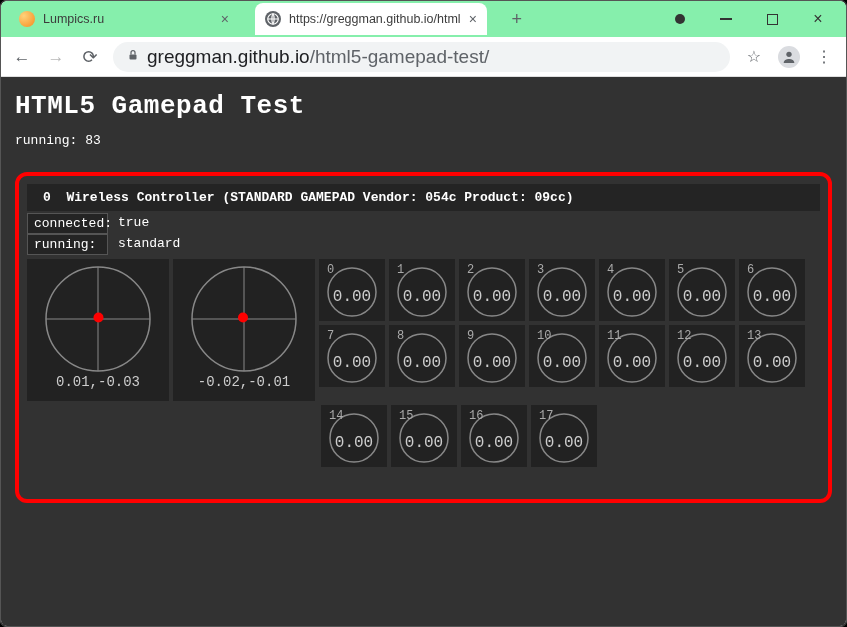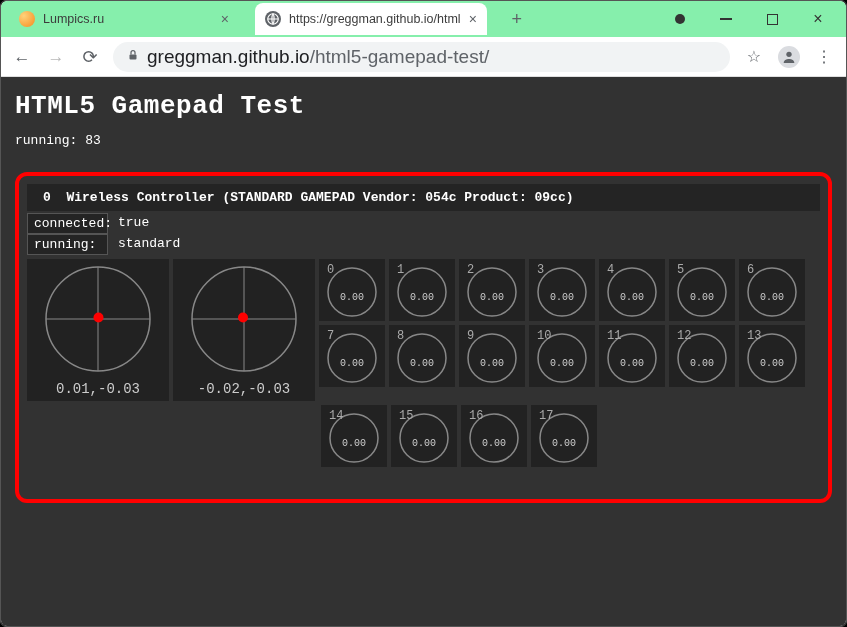--- a/index.html
+++ b/index.html
@@ -42,28 +42,28 @@
 
   .panel-outline { border: 4px solid #ff0000; border-radius: 12px; padding: 8px 8px 32px 8px; }
   .controller-header { background: #242424; padding: 6px 16px; font-size: 13px; font-weight: bold; margin-bottom: 2px; }
   .kv { display: flex; font-size: 13px; }
   .kv .k { border: 1px solid #555; background: #242424; padding: 2px 6px; width: 81px; }
   .kv .v { padding: 2px 10px; text-align: center; }
 
   .row { display: flex; gap: 4px; margin-top: 4px; }
   .axis-box { width: 142px; height: 142px; background: #222; position: relative; display:flex; flex-direction:column; align-items:center; justify-content:flex-start; }
   .axis-svg { width: 140px; height: 118px; }
-  .axis-val { position:absolute; bottom:4px; width:100%; text-align:center; font-size:14px; color:#ccc; }
+  .axis-val { position:absolute; bottom:11px; width:100%; text-align:center; font-size:14px; color:#ccc; }
 
   .btn-col { flex: 1; display: flex; flex-direction: column; gap: 4px; }
   .btn-row { display: flex; gap: 4px; }
   .btn-box { width: 66px; height: 62px; background: #222; position: relative; display:flex; align-items:center; justify-content:center; }
   .btn-box svg { position:absolute; top:4px; left:50%; transform:translateX(-50%); }
   .btn-idx { position:absolute; top:4px; left:8px; font-size:12px; color:#aaa; }
-  .btn-val { font-size:10px; color:#ccc; margin-top:14px; }
+  .btn-val { font-size:16px; color:#ccc; margin-top:14px; }
 
   .url-dim { color:#5f6368; }
   .url-main { color:#202124; }
 </style>
 </head>
 <body>
 
 <div class="window-frame">
 
   <div class="tabstrip">
@@ -151,21 +151,21 @@
           <div class="axis-val">0.01,-0.03</div>
         </div>
 
         <div class="axis-box">
           <svg class="axis-svg" viewBox="0 0 140 118">
             <circle cx="70" cy="60" r="52" fill="none" stroke="#888" stroke-width="1.5"></circle>
             <line x1="18" y1="60" x2="122" y2="60" stroke="#888" stroke-width="1"></line>
             <line x1="70" y1="8" x2="70" y2="112" stroke="#888" stroke-width="1"></line>
             <circle cx="69" cy="58.5" r="5" fill="#ff0000"></circle>
           </svg>
-          <div class="axis-val">-0.02,-0.03</div>
+          <div class="axis-val">-0.02,-0.01</div>
         </div>
 
         <div class="btn-col">
           <div class="btn-row" id="btn-row-0">
               <div class="btn-box">
                 <svg width="54" height="54" viewBox="0 0 54 54">
                   <circle cx="27" cy="29" r="24" fill="none" stroke="#888" stroke-width="1.5"></circle>
                 </svg>
                 <span class="btn-idx">0</span>
                 <span class="btn-val">0.00</span>

